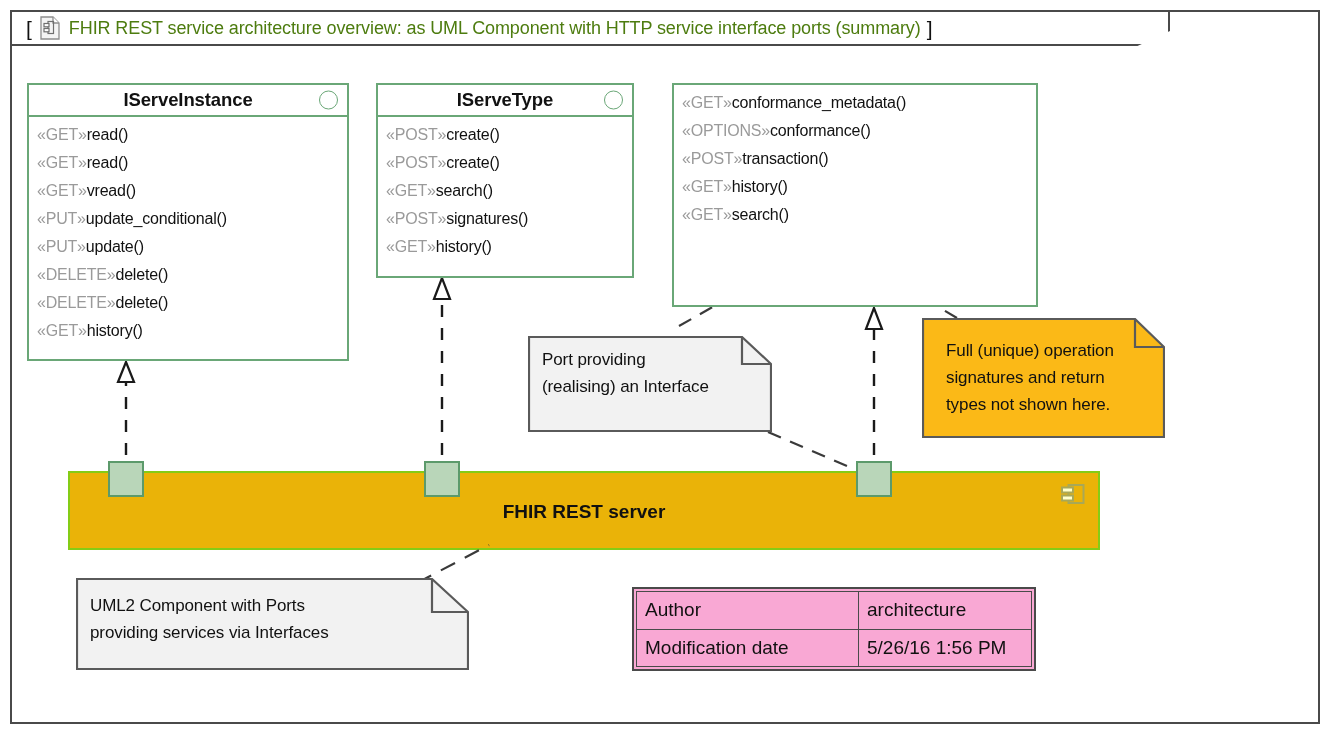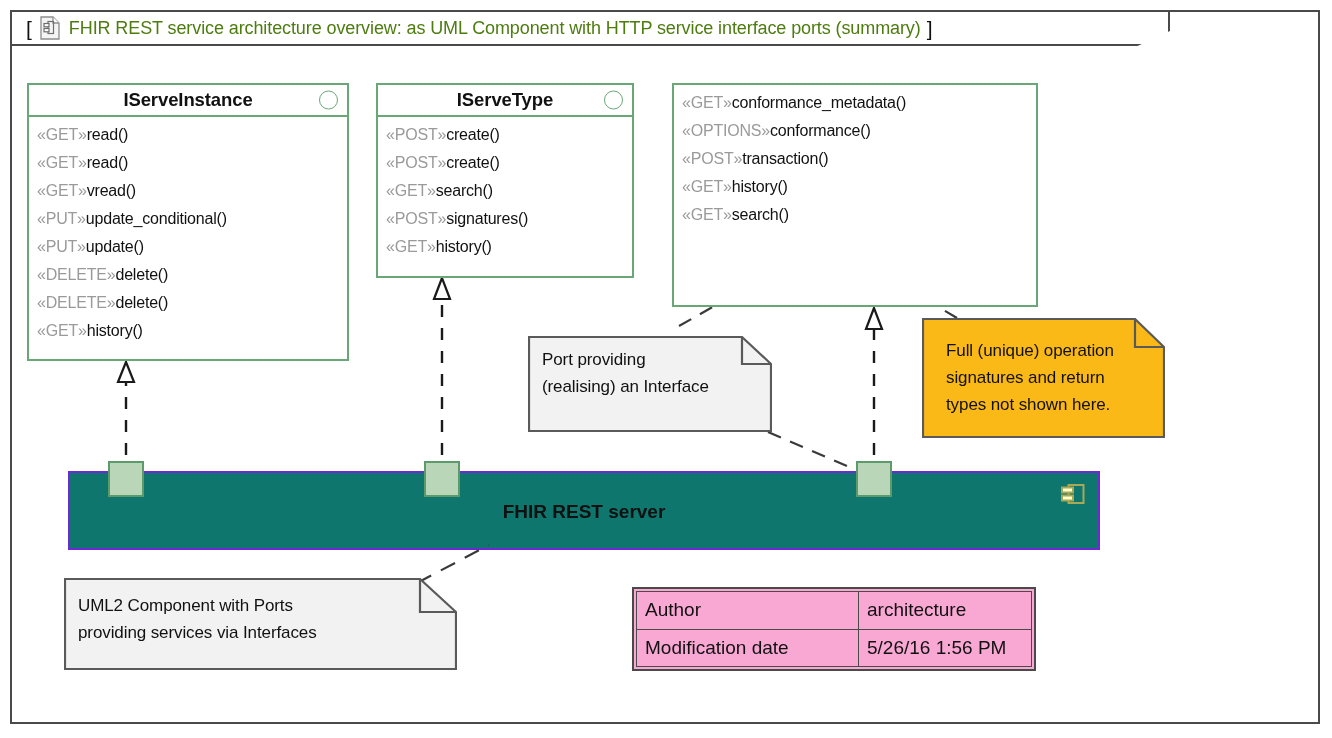--- a/index.html
+++ b/index.html
@@ -72,22 +72,22 @@
   }
   .op{
     font-size:16px;line-height:28px;color:#111;white-space:nowrap;
     letter-spacing:-0.2px;
   }
   .op .st{color:#9a9a9a;}
 
   
   .component{
     position:absolute;
-    background:#0f766e;
-    border:2px solid #6d28d9;
+    background:#eab308;
+    border:2px solid #84cc16;
     box-sizing:border-box;
     z-index:2;
   }
   .comp-label{
     position:absolute;left:0;right:0;top:28px;
     text-align:center;
     font-size:19px;font-weight:bold;color:#111;
   }
   .comp-icon{
     position:absolute;right:12px;top:10px;
@@ -247,21 +247,21 @@
   <div class="note" style="left:922px;top:318px;width:243px;height:120px;">
     <svg width="243" height="120" viewBox="0 0 243 120" preserveAspectRatio="none">
       <path d="M1 1 H213 L242 29 V119 H1 Z" fill="#fbb917" stroke="#5a5a5a" stroke-width="2.2"></path>
       <path d="M213 1 V29 H242" fill="none" stroke="#5a5a5a" stroke-width="2.2"></path>
     </svg>
     <div class="note-txt" style="padding-top:19px;padding-left:24px;">Full (unique) operation
 signatures and return
 types not shown here.</div>
   </div>
 
-  <div class="note" style="left:64px;top:578px;width:393px;height:92px;">
+  <div class="note" style="left:76px;top:578px;width:393px;height:92px;">
     <svg width="393" height="92" viewBox="0 0 393 92" preserveAspectRatio="none">
       <path d="M1 1 H356 L392 34 V91 H1 Z" fill="#f2f2f2" stroke="#5a5a5a" stroke-width="2.2"></path>
       <path d="M356 1 V34 H392" fill="none" stroke="#5a5a5a" stroke-width="2.2"></path>
     </svg>
     <div class="note-txt" style="padding-top:14px;">UML2 Component with Ports
 providing services via Interfaces</div>
   </div>
 
   <div class="meta" style="left:632px;top:587px;width:404px;height:84px;">
     <table>

